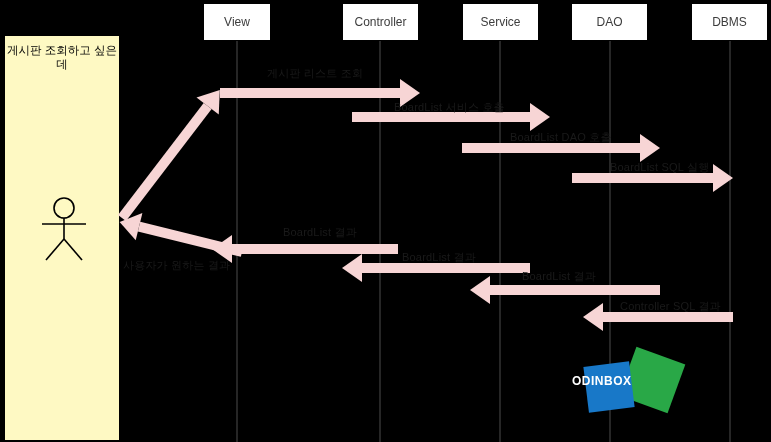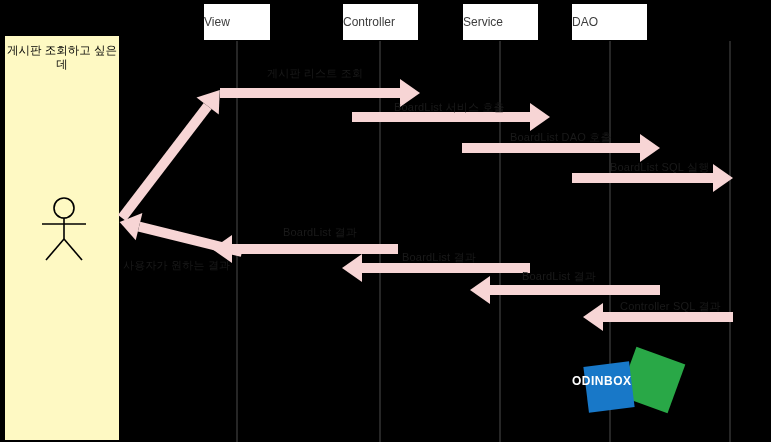--- a/index.html
+++ b/index.html
@@ -17,21 +17,21 @@
     padding:0 2px;
   }
   .actor-figure{position:absolute;left:19px;top:158px;}
   .actor-label{
     position:absolute;left:0;top:225px;width:100%;text-align:center;
     font-size:12px;color:#1f1f1f;
   }
   
   .ll-head{
     position:absolute;top:3px;height:38px;background:#fff;border:1px solid #000;
-    box-sizing:border-box;display:flex;align-items:center;
+    box-sizing:border-box;display:flex;align-items:center;justify-content:center;
     font-size:12px;color:var(--header-text,#3d3d3d);
   }
   .ll-line{
     position:absolute;top:41px;height:401px;width:2px;background:var(--lifeline,#262626);
   }
   
   .arrow{position:absolute;display:flex;align-items:center;height:28px;}
   .arrow .body{flex:1;height:10px;background:var(--arrow-fill,#f7d5d5);}
   .head{width:0;height:0;border-top:14px solid transparent;border-bottom:14px solid transparent;}
   .head.r{border-left:20px solid var(--arrow-fill,#f7d5d5);}
@@ -85,20 +85,23 @@
     <span>View</span>
   </div>
   <div class="ll-head" style="left:342px;width:77px">
     <span>Controller</span>
   </div>
   <div class="ll-head" style="left:462px;width:77px">
     <span>Service</span>
   </div>
   <div class="ll-head" style="left:571px;width:77px">
     <span>DAO</span>
+  </div>
+  <div class="ll-head" style="left:691px;width:77px">
+    <span>DBMS</span>
   </div>
 
   <div class="arrow diag" style="left:122px;top:204px;width:161px;transform:rotate(-52.6deg)">
     <div class="body"></div>
     <div class="head r"></div>
   </div>
 
   <div class="arrow" style="left:220px;top:79px;width:200px">
     <div class="body"></div>
     <div class="head r"></div>

